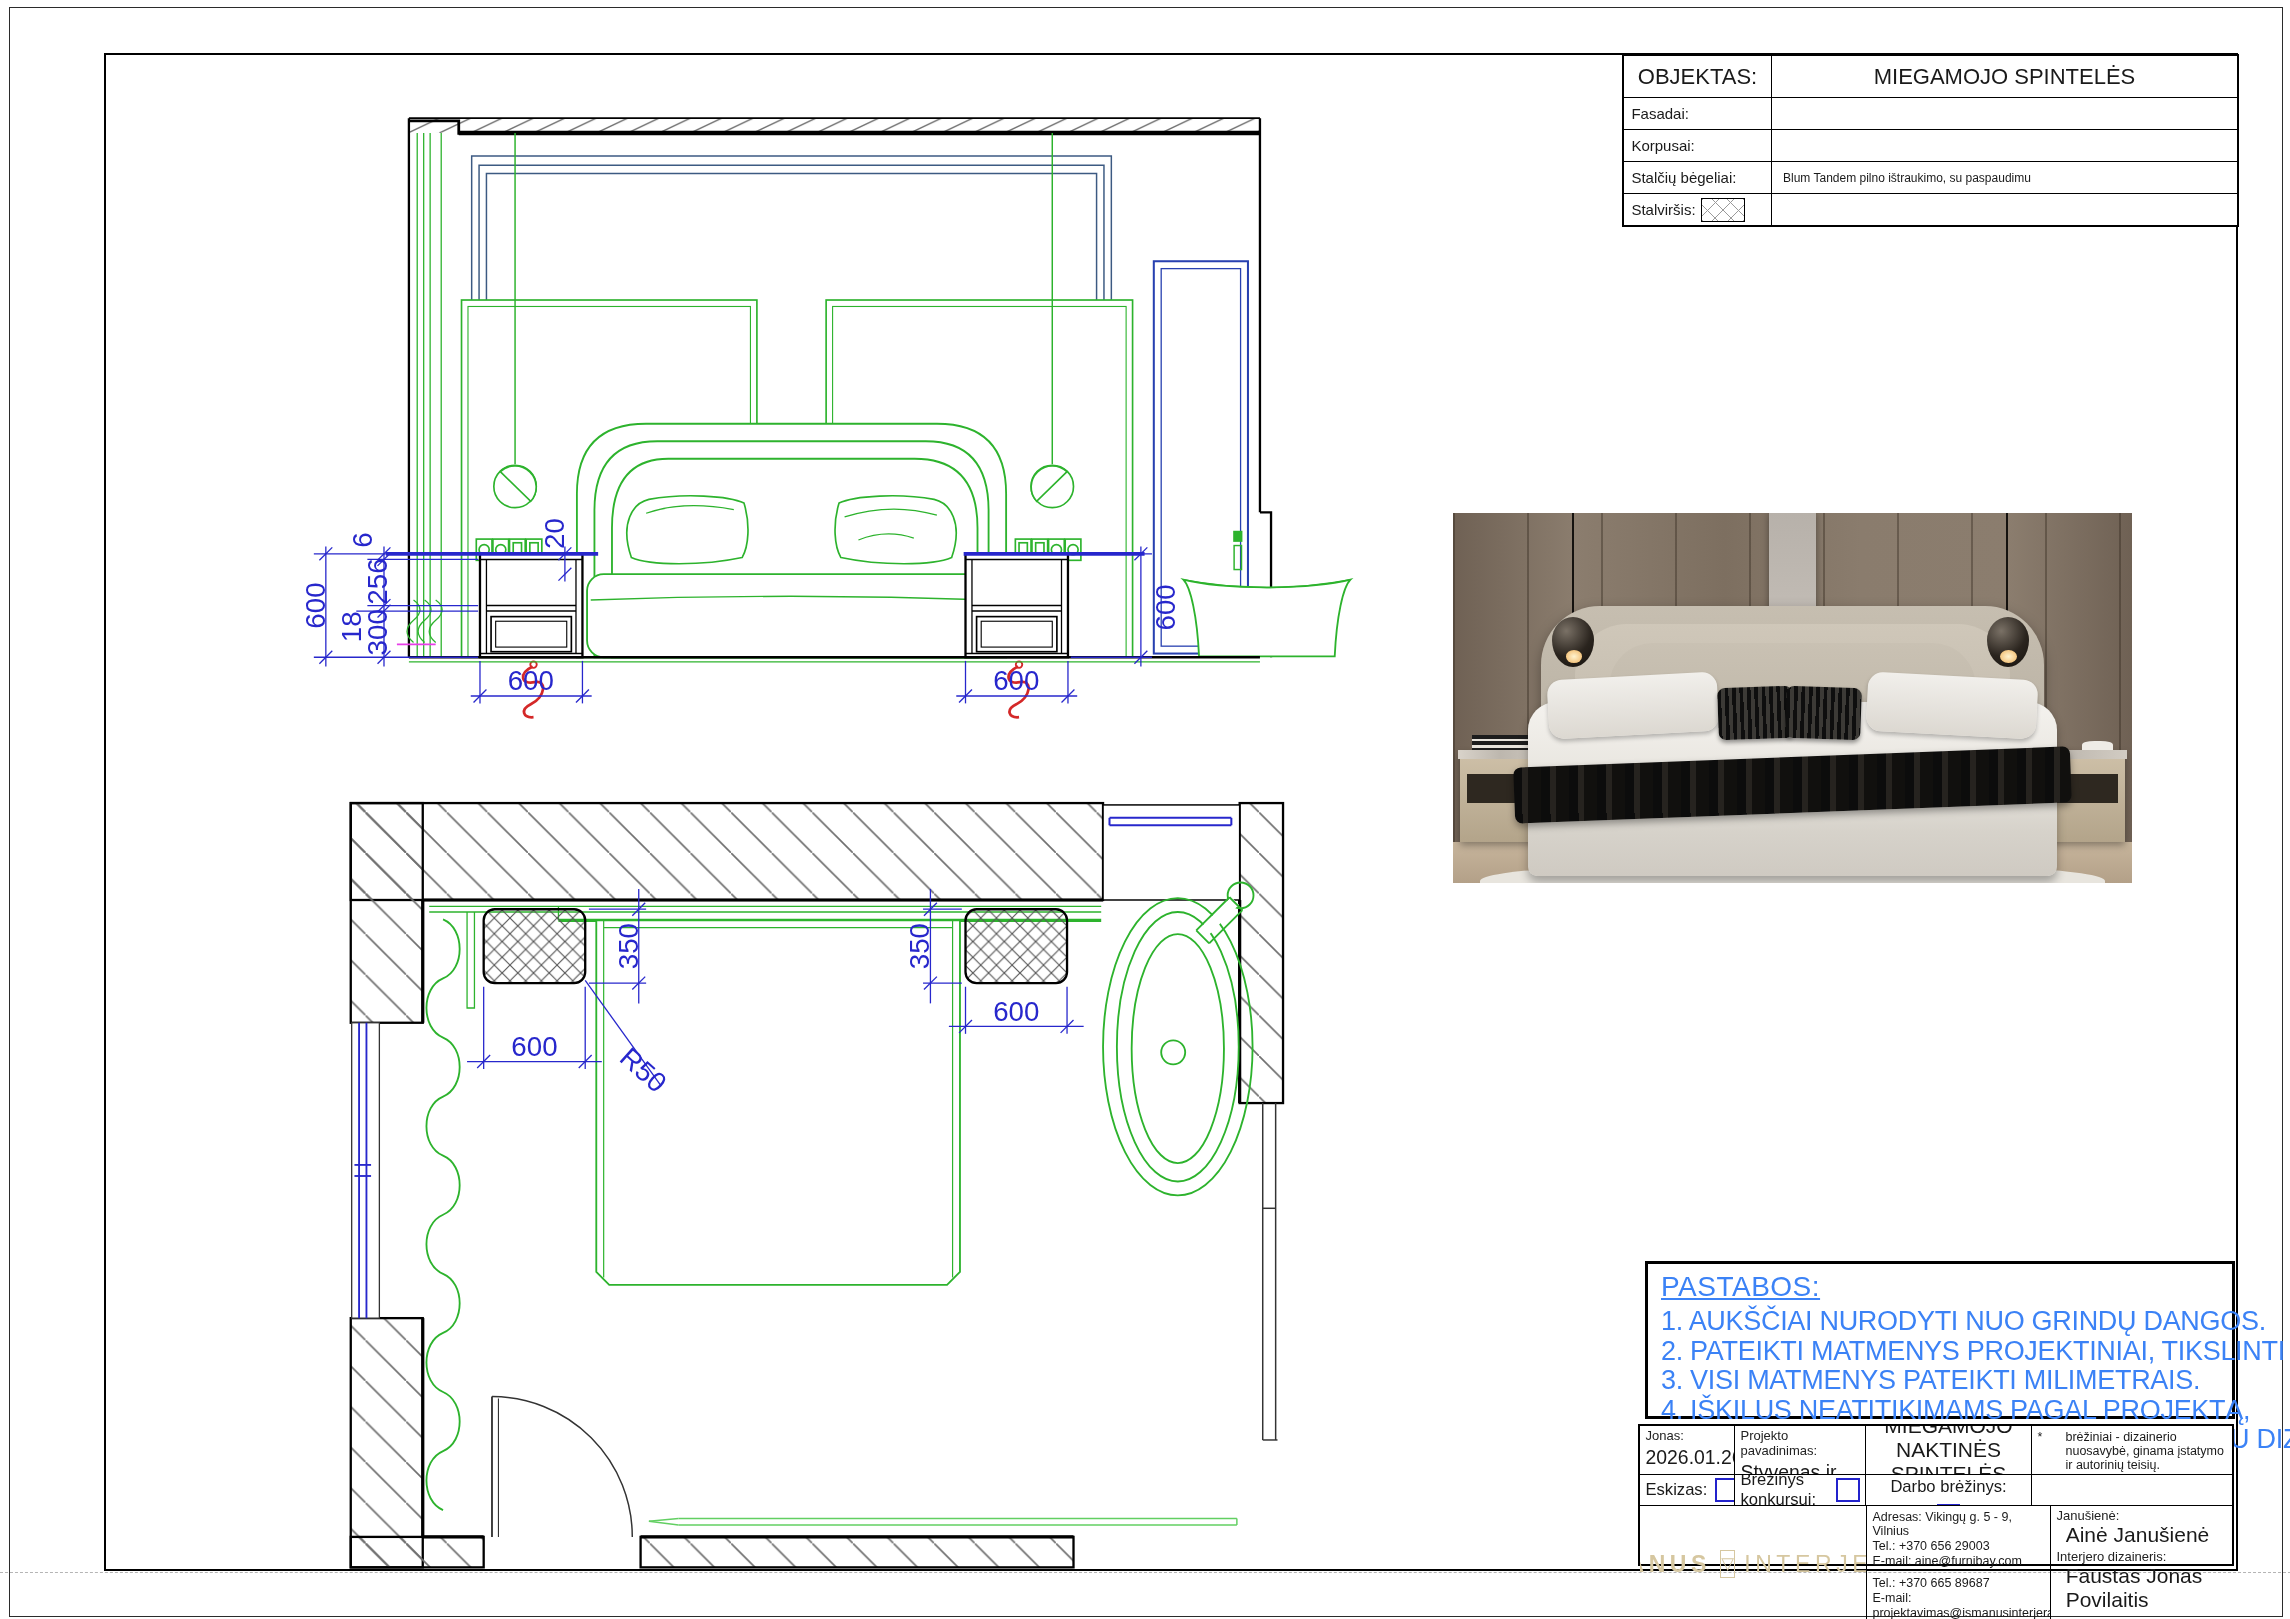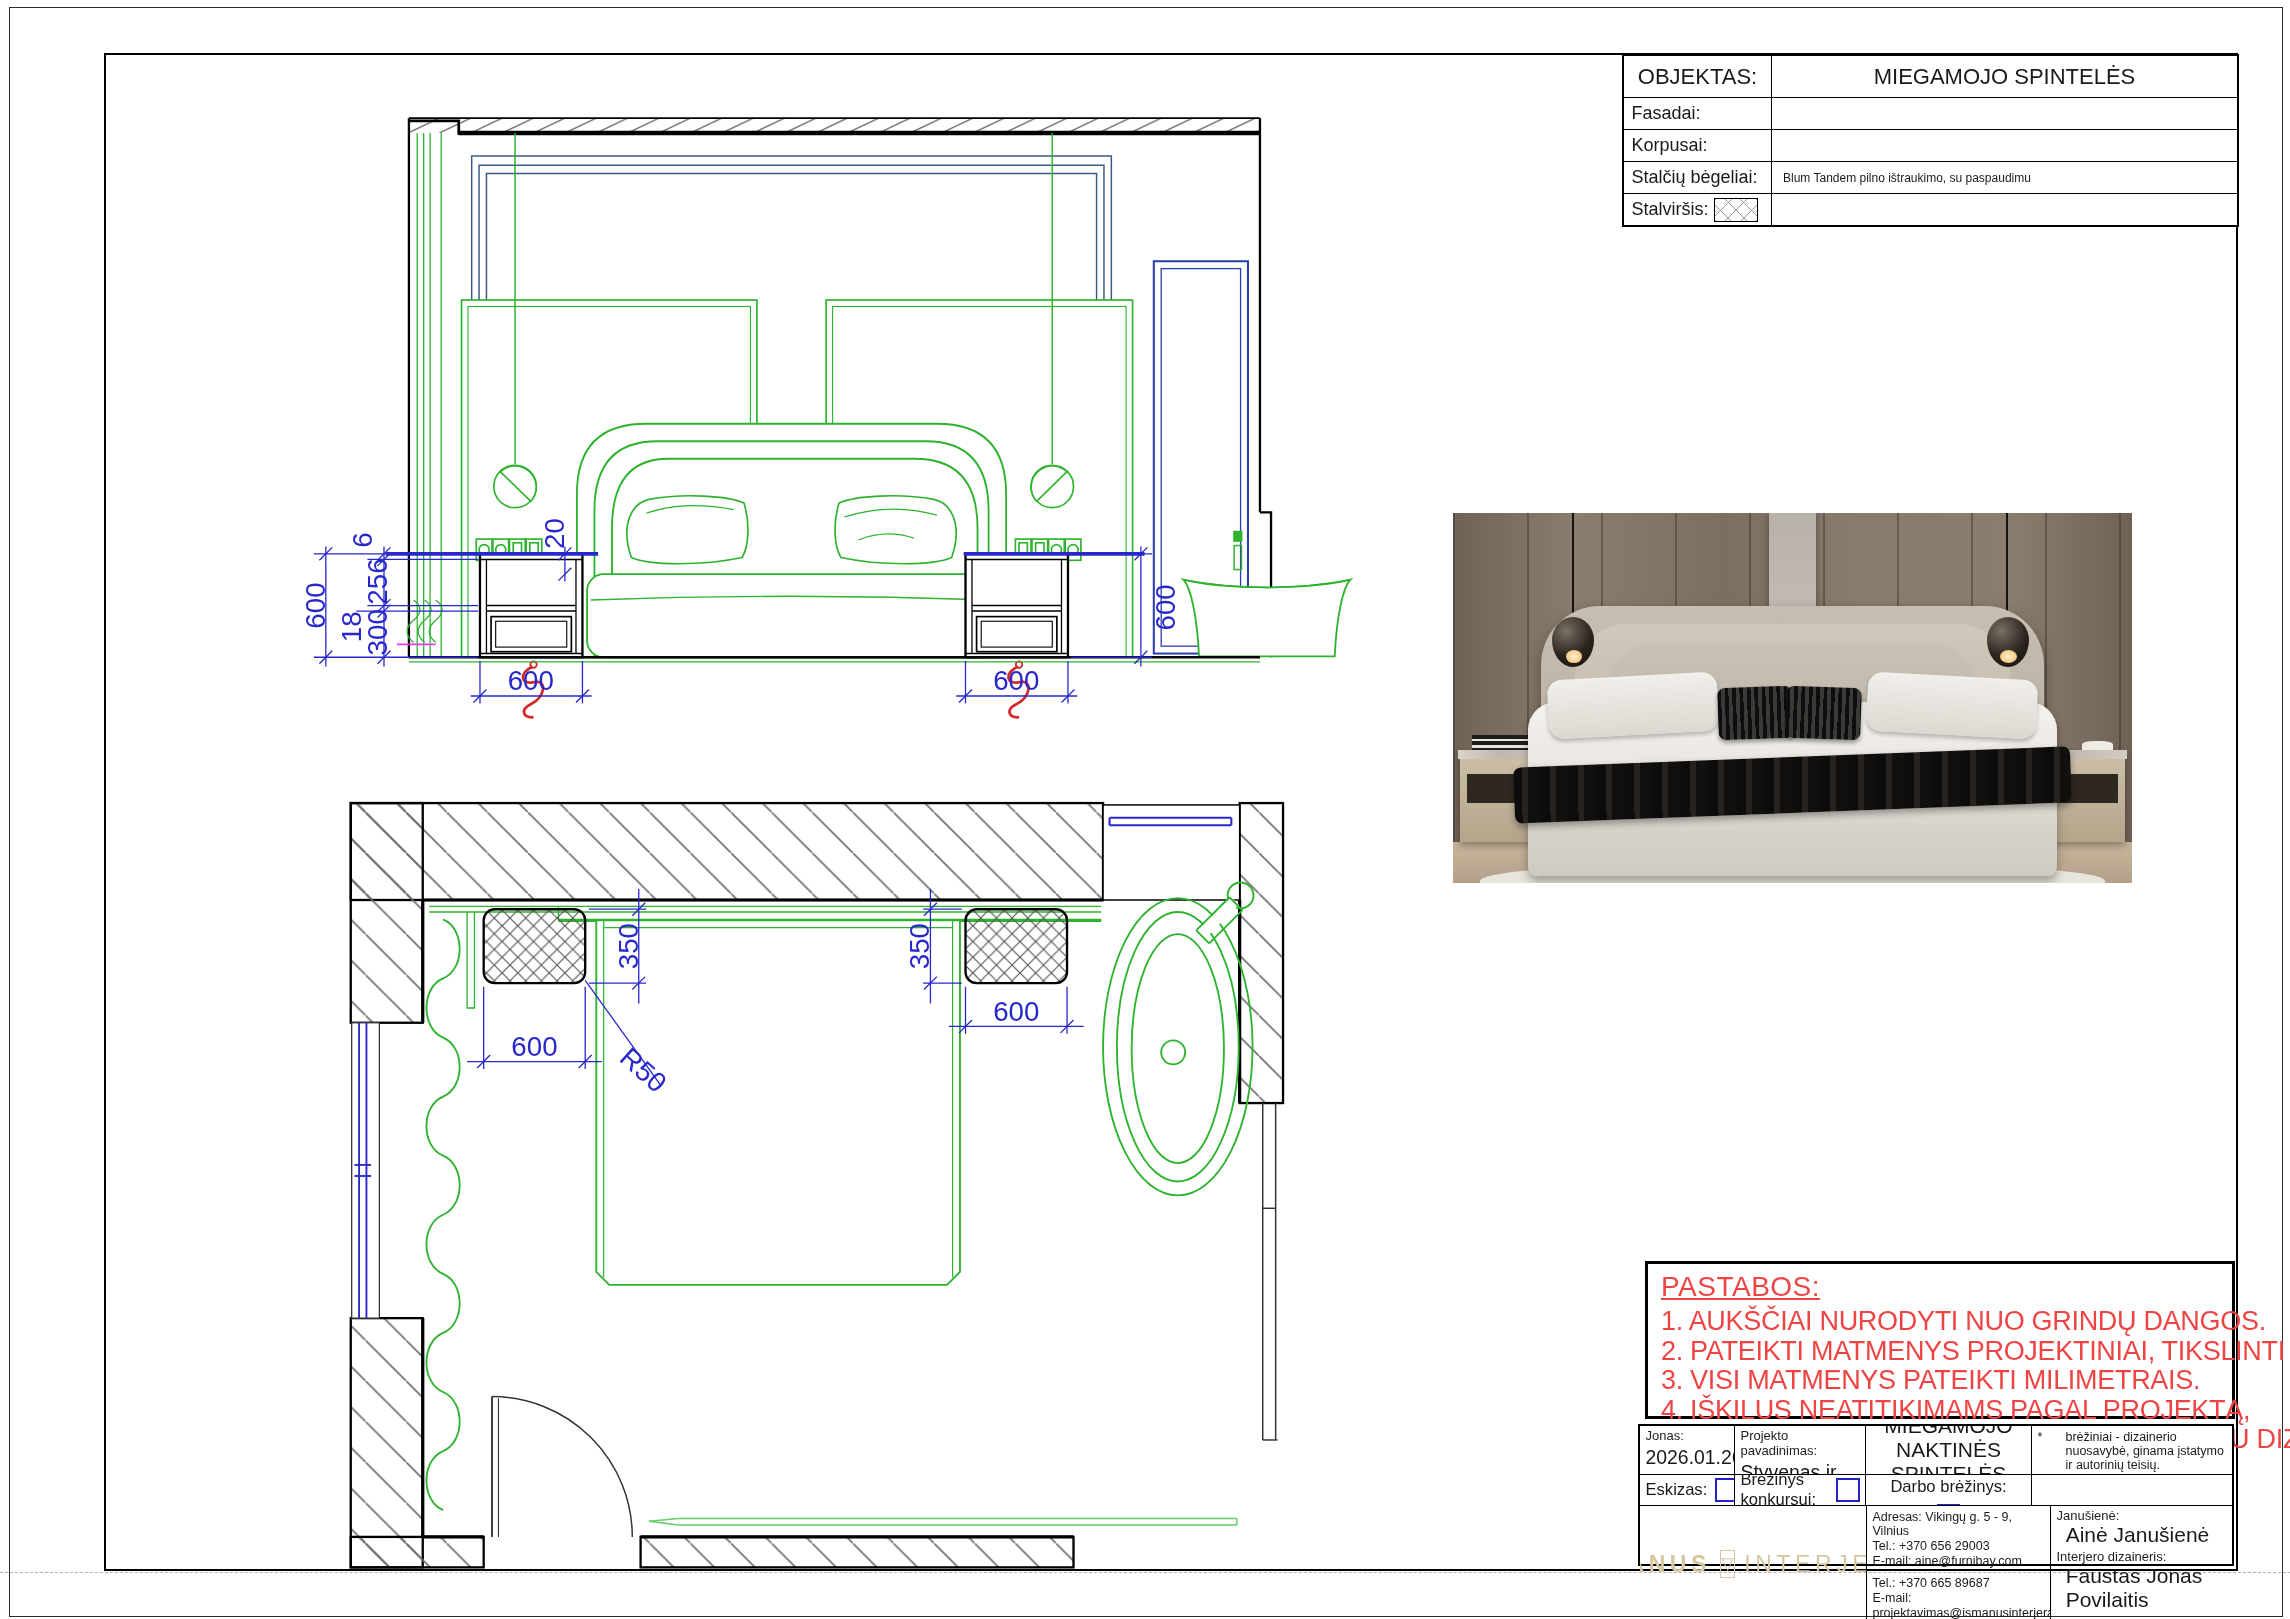--- a/index.html
+++ b/index.html
@@ -8,32 +8,32 @@
   .outer-border{position:absolute;left:9.2px;top:7.4px;width:2272px;height:1608px;border:1.8px solid #2b2b2b;}
   .frame{position:absolute;left:104px;top:53px;width:2130px;height:1514px;border:2.8px solid #000;}
   .cutline{position:absolute;left:0;top:1572px;width:2291px;border-top:1.8px dashed #b5b5b5;}
   svg.cad{position:absolute;left:0;top:0;}
 
   
   .spec{position:absolute;left:1622px;top:54px;width:613px;border:2.8px solid #000;background:#fff;}
   .spec-row{display:flex;border-top:1.8px solid #000;}
   .spec-row:first-child{border-top:none;}
   .spec-label{width:148px;border-right:1.8px solid #000;display:flex;align-items:center;
-              padding:3.7px 7.4px;font-size:18px;box-sizing:border-box;}
+              padding:3.7px 7.4px;font-size:15px;box-sizing:border-box;}
   .spec-label.center{justify-content:center;font-size:22px;}
   .spec-value{flex:1;display:flex;align-items:center;padding:3.7px 11px;font-size:12px;box-sizing:border-box;}
   .spec-value.center{justify-content:center;font-size:22px;}
   .r1{height:41px;} .rn{height:31px;}
   .swatch{width:42px;height:22px;border:1.8px solid #000;margin-left:5.5px;flex:none;
     background-image:repeating-linear-gradient(45deg,#9a9a9a 0 0.9px,transparent 0.9px 11px),
                      repeating-linear-gradient(-45deg,#9a9a9a 0 0.9px,transparent 0.9px 11px);}
 
   
   .notes{position:absolute;left:1645px;top:1261px;width:590px;height:158px;border:3.7px solid #000;
-         box-sizing:border-box;padding:7.4px 13px;color:#ef4444;}
+         box-sizing:border-box;padding:7.4px 13px;color:#3b82f6;}
   .notes-title{font-size:28px;text-decoration:underline;margin-bottom:3.7px;letter-spacing:0.5px;}
   .notes-line{font-size:27px;line-height:29.5px;white-space:pre;letter-spacing:-0.3px;}
 
   
   .tblock{position:absolute;left:1638px;top:1424px;width:596px;height:142px;border:2.8px solid #000;
           box-sizing:border-box;background:#fff;display:flex;flex-direction:column;}
   .tb-top{display:flex;height:48px;border-bottom:1.8px solid #000;}
   .tb-mid{display:flex;height:30px;border-bottom:1.8px solid #000;}
   .tb-bot{display:flex;flex:1;}
   .cell{box-sizing:border-box;border-right:1.8px solid #000;padding:1.8px 5.5px;overflow:hidden;}

